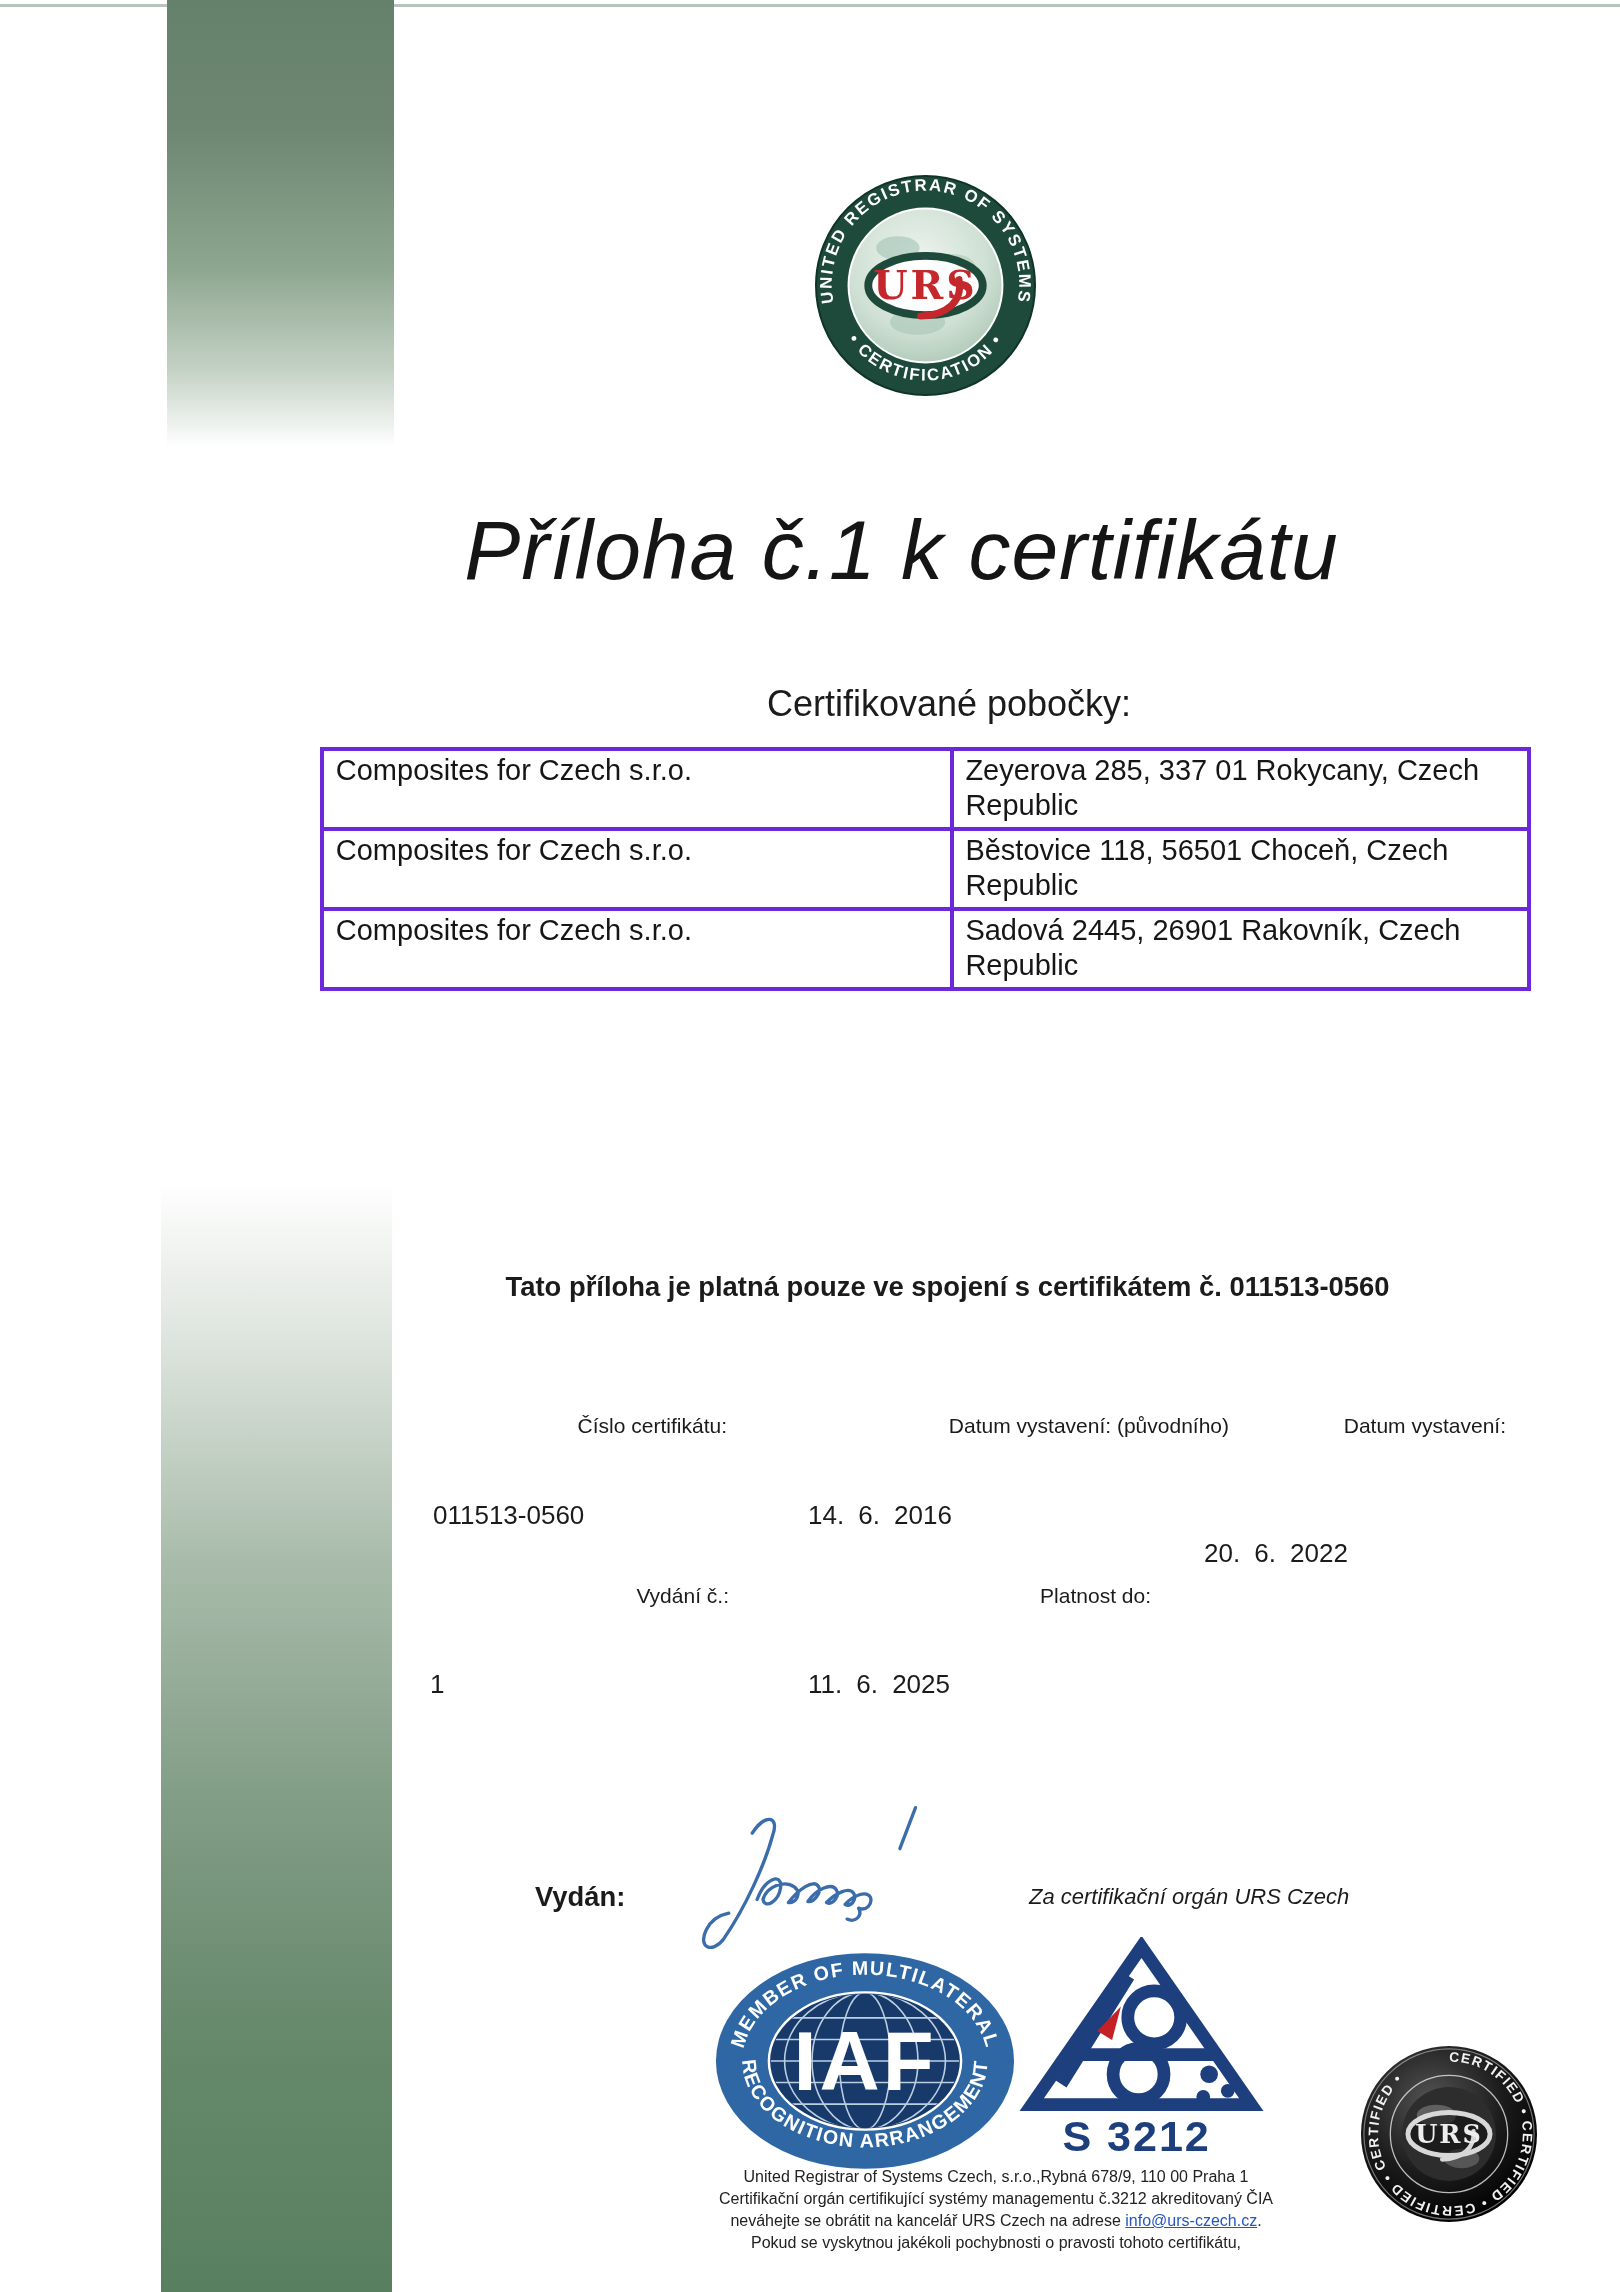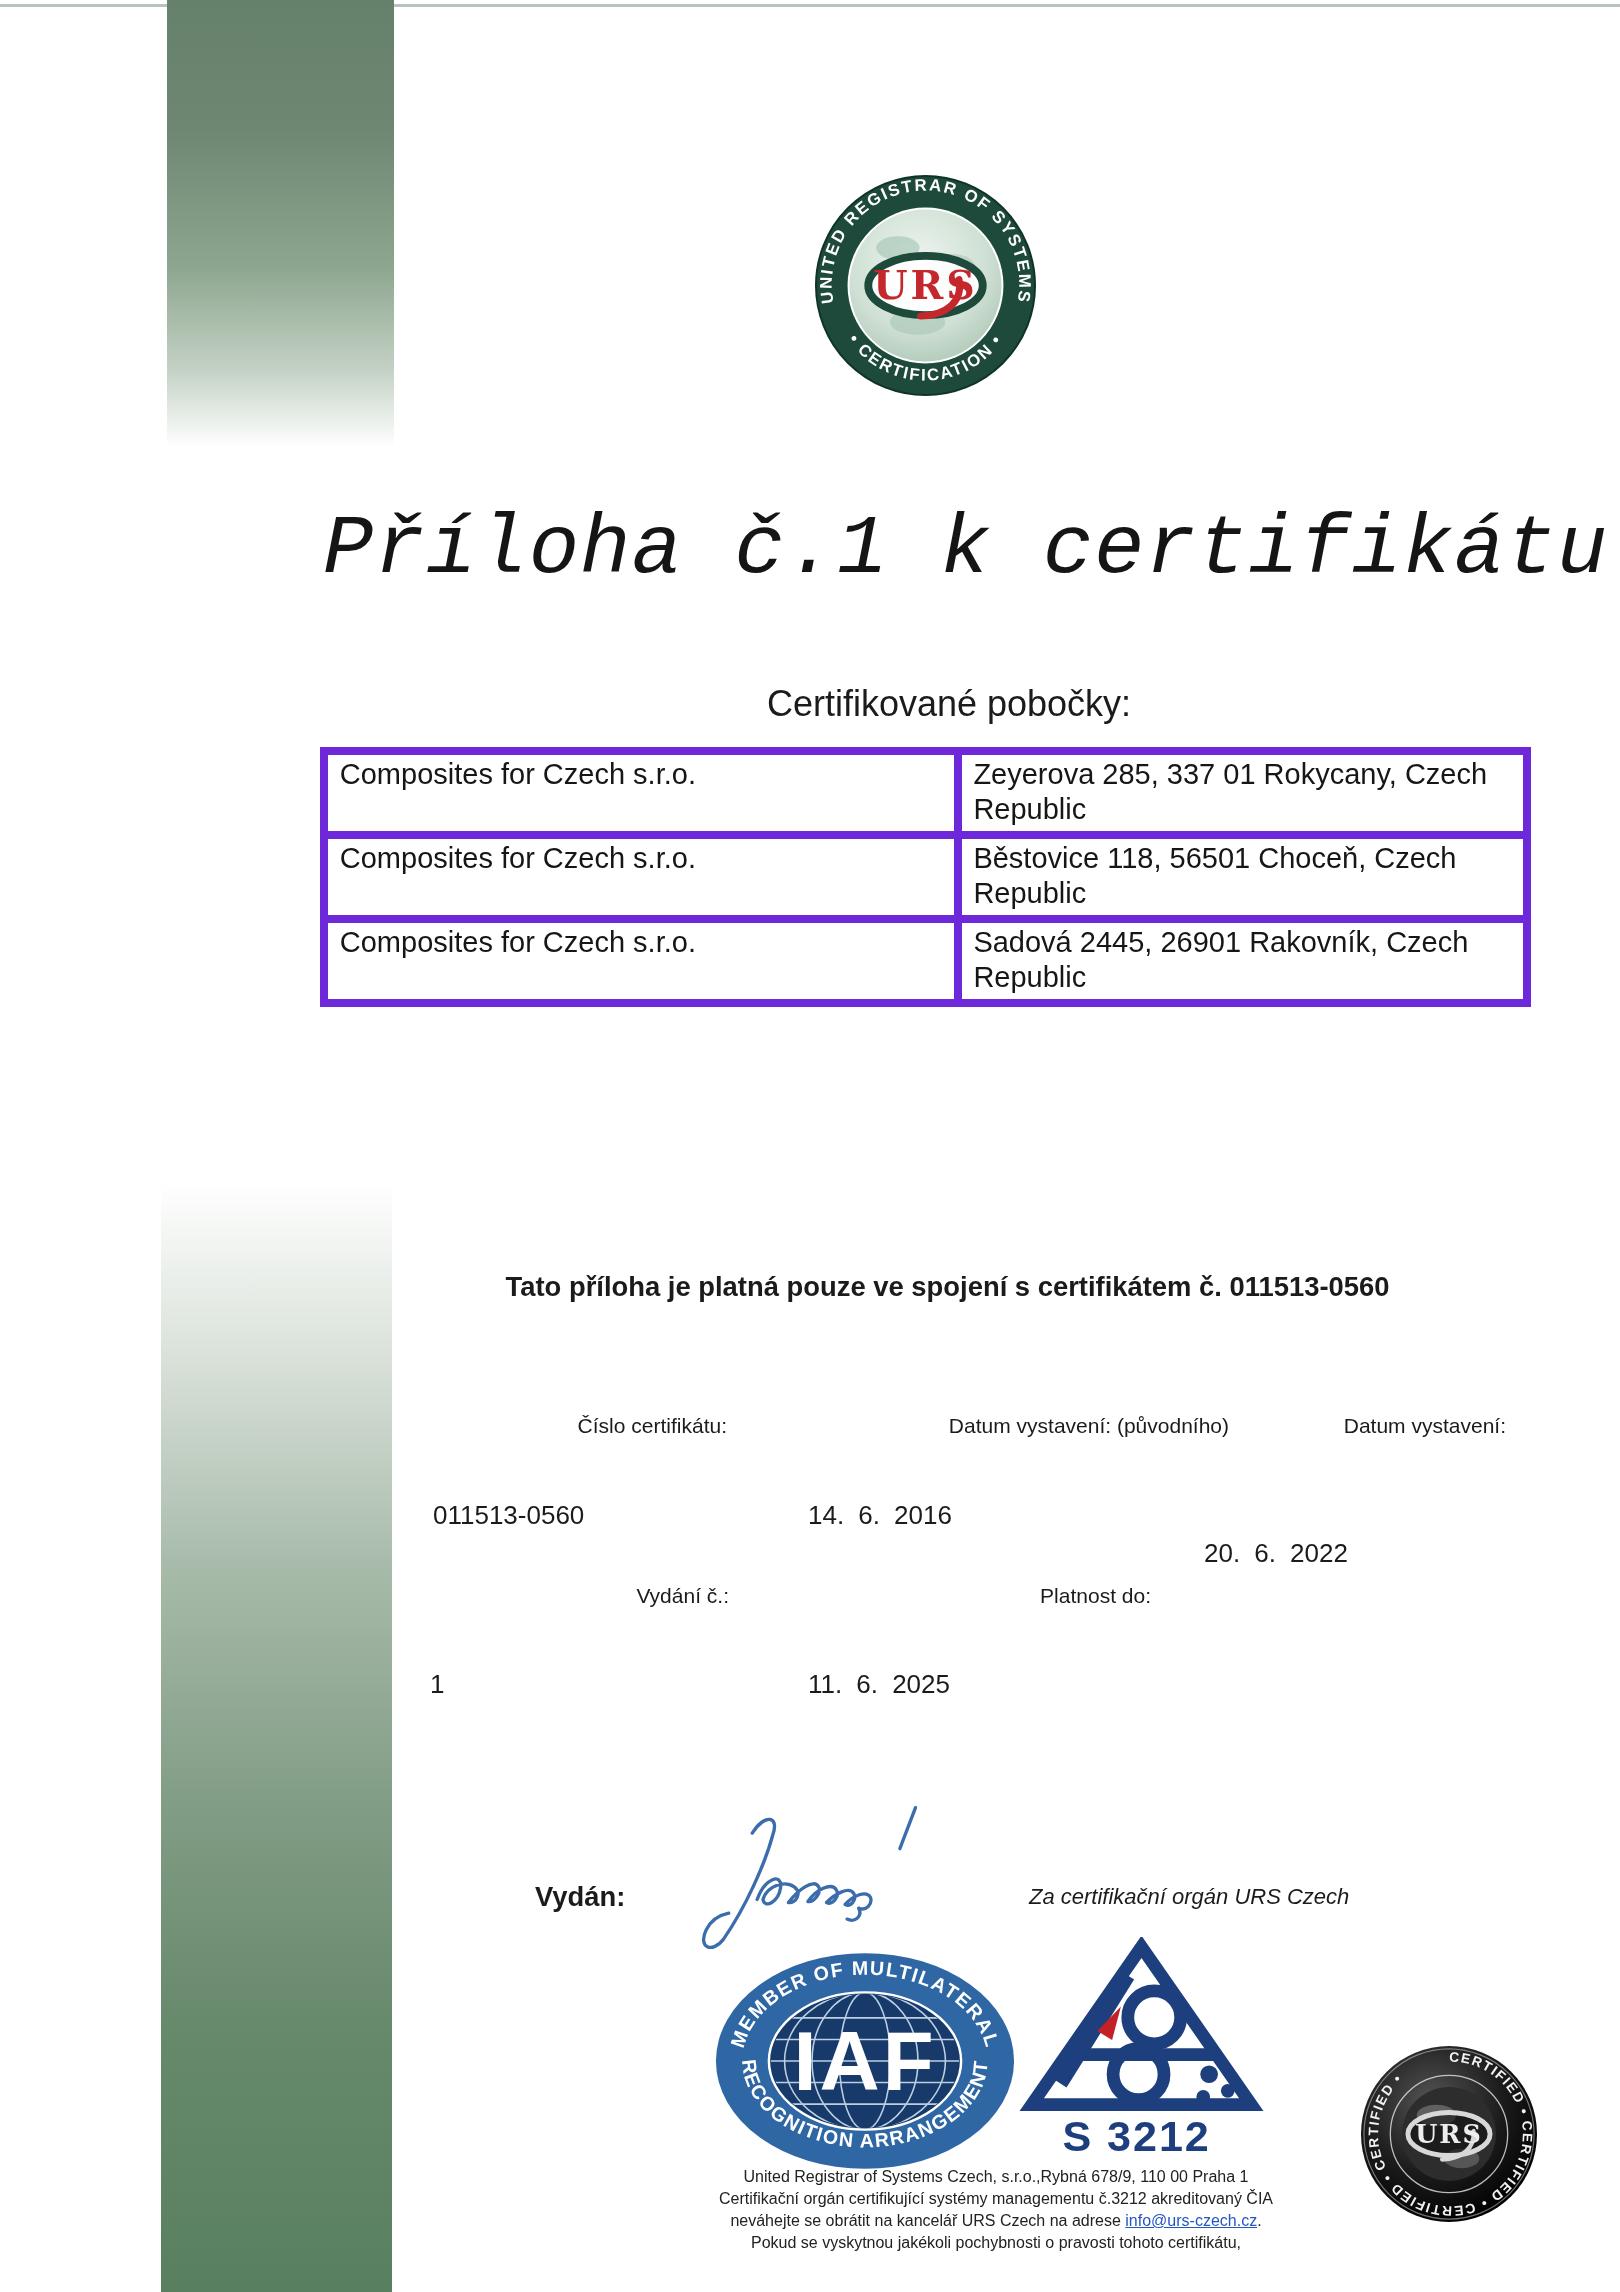--- a/index.html
+++ b/index.html
@@ -13,30 +13,30 @@
   .bar-top{
     left:167px;top:0;width:227px;height:461px;
     background:linear-gradient(180deg,#65806b 0%,#6d8773 28%,#8da68f 58%,#c3d1c4 80%,rgba(255,255,255,0) 97%);
   }
   .bar-bottom{
     left:161px;top:1181px;width:231px;height:1111px;
     background:linear-gradient(180deg,rgba(255,255,255,0) 0%,rgba(186,200,186,0.55) 16%,#a9bcab 34%,#839e87 55%,#67896c 76%,#588060 100%);
   }
   .title{
     left:323px;top:502px;width:1157px;text-align:center;
-    font-family:Liberation Mono, monospace;font-style:italic;font-weight:500;
+    font-family:Liberation Sans, sans-serif;font-style:italic;font-weight:500;
     font-size:84px;letter-spacing:1px;color:#151515;white-space:nowrap;
   }
   .branches-heading{left:312px;top:683px;width:1274px;text-align:center;font-size:36px;}
   table.branches{
     left:320px;top:747px;width:1211px;border-collapse:collapse;table-layout:fixed;
     position:absolute;font-size:29px;line-height:35px;color:#161616;
   }
   table.branches td{
-    border:8px solid #6d28d9;vertical-align:top;padding:2px 11.8px 3.9px 11.8px;height:67px;
+    border:4px solid #6d28d9;vertical-align:top;padding:2px 11.8px 3.9px 11.8px;height:67px;
   }
   td.col-company{width:602px;}
   .validity-note{left:173px;top:1271px;width:1549px;text-align:center;font-size:27.4px;font-weight:bold;white-space:nowrap;}
   .lbl{font-size:21px;font-weight:normal;text-align:right;white-space:nowrap;}
   .val{font-size:26px;text-align:left;white-space:nowrap;}
   .date{word-spacing:6.9px;}
   .lbl-cislo{left:433px;top:1414px;width:294px;}
   .lbl-datum-puv{left:778px;top:1414px;width:451px;}
   .lbl-datum{left:1212px;top:1414px;width:294px;}
   .val-cislo{left:433px;top:1500px;width:294px;}

